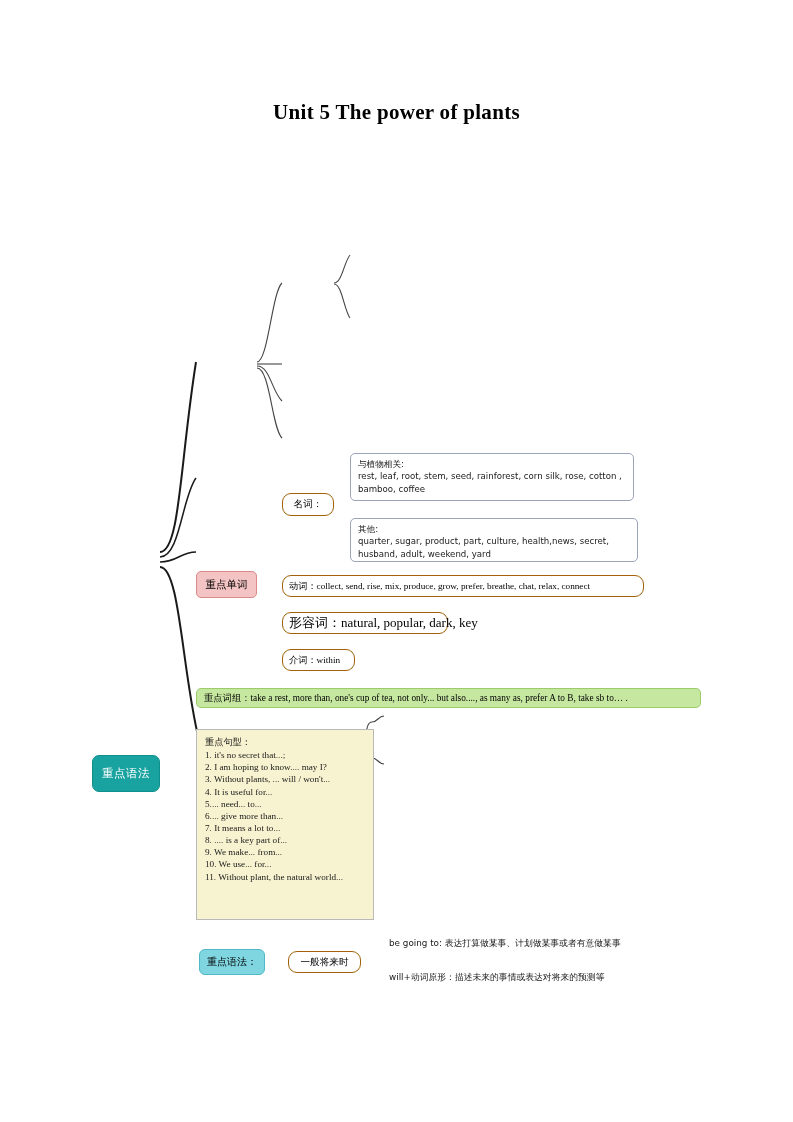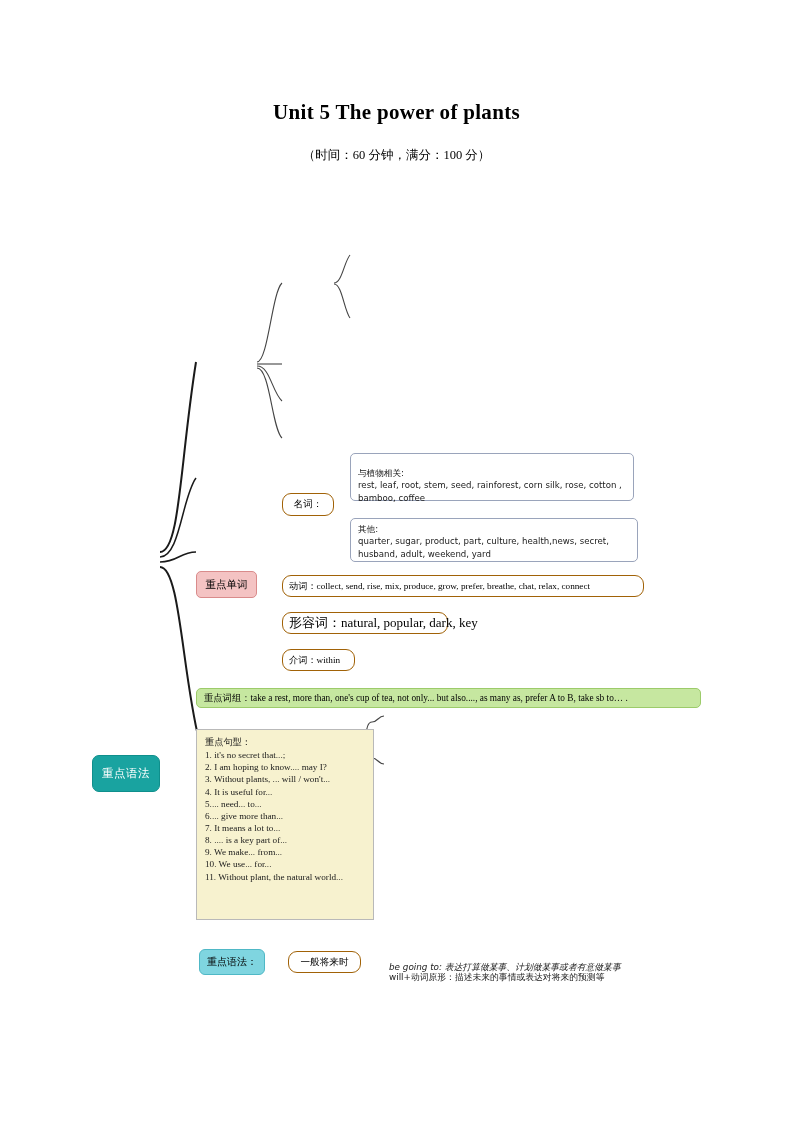--- a/index.html
+++ b/index.html
@@ -222,21 +222,21 @@
 
   
   .node-noun-plants {
     left: 350px;
     top: 231px;
     width: 284px;
     height: 48px;
     border: 1px solid #9aa4bb;
     border-radius: 5px;
     background: #fff;
-    padding: 13px 7px;
+    padding: 4px 7px;
     box-sizing: border-box;
     font-size: 8.6px;
     font-family: "DejaVu Sans", "Liberation Sans", sans-serif;
     color: #1a1a1a;
     line-height: 1.45;
   }
   .node-noun-others {
     left: 350px;
     top: 296px;
     width: 288px;
@@ -253,29 +253,28 @@
   }
 
   
   .grammar-leaf {
     position: absolute;
     font-size: 8.8px;
     font-family: "DejaVu Sans", "Liberation Sans", sans-serif;
     color: #1a1a1a;
     white-space: nowrap;
   }
-  .grammar-leaf-1 { left: 389px; top: 740px; font-style: italic; }
+  .grammar-leaf-1 { left: 389px; top: 716px; }
   .grammar-leaf-2 { left: 389px; top: 750px; }
 </style>
 </head>
 <body>
 
 <div class="header">
   <h1 class="doc-title">Unit 5 The power of plants</h1>
-  <div class="doc-meta">（时间：60 分钟，满分：100 分）</div>
 </div>
 
 <div class="mindmap">
 
   <svg class="links" viewBox="0 0 793 560">
     <g fill="none" stroke="#1a1a1a" stroke-width="1.5">
 
       <path d="M160,330 C180,330 180,240 196,140" stroke-width="2"></path>
 
       <path d="M160,335 C180,335 182,275 196,256"></path>

